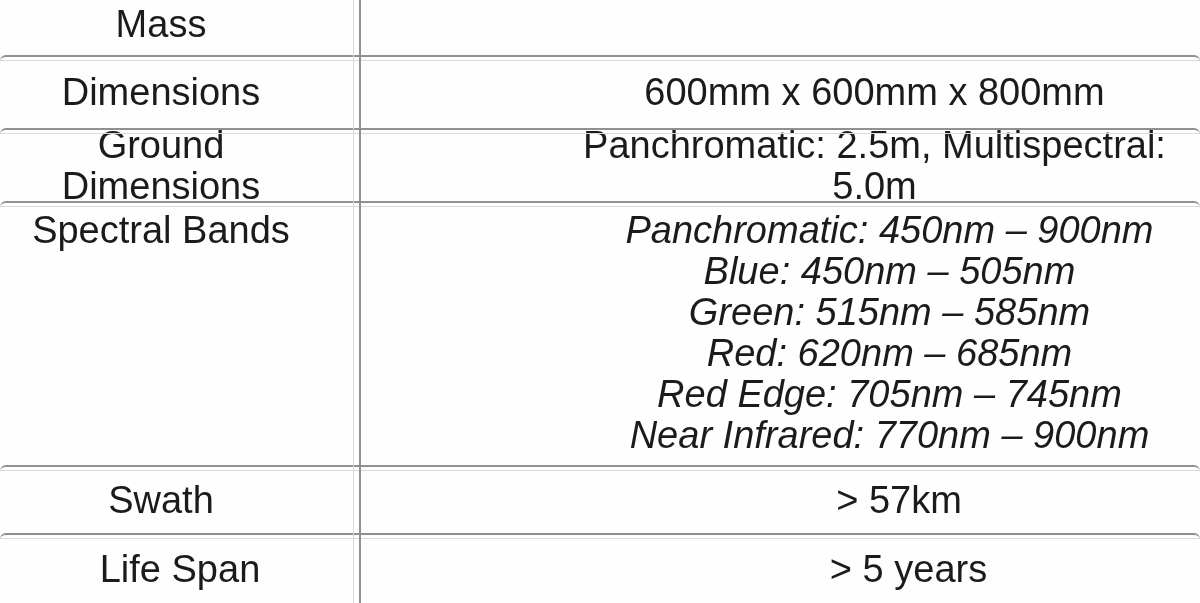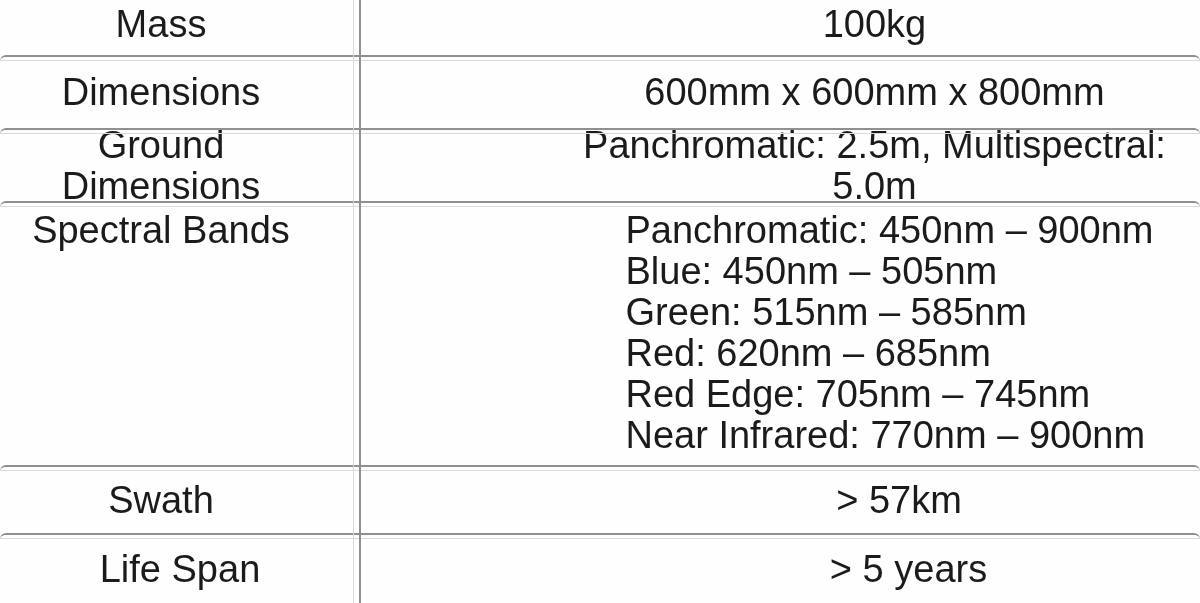--- a/index.html
+++ b/index.html
@@ -69,21 +69,21 @@
   }
   .row-mass .cell-label,
   .row-mass .cell-value {
     padding-bottom: 7px; 
   }
   .row-spectral .cell-label,
   .row-spectral .cell-value {
     align-items: flex-start;
     padding-top: 7px;
   }
-  .value-lines { text-align: left; }
+  .value-lines { text-align: center; font-style: italic; }
 
   
   .vdivider {
     position: absolute;
     top: 0;
     bottom: 0;
     left: 359px;
     width: 2px;
     background: #909090;
     pointer-events: none;
@@ -98,21 +98,20 @@
     background: #d8d8d8;
   }
 </style>
 </head>
 <body>
 
 <div class="spec-table">
 
   <div class="row row-mass">
     <div class="cell-label">Mass</div>
-    <div class="cell-value">100kg</div>
   </div>
 
   <div class="row row-dimensions bordered">
     <div class="cell-label">Dimensions</div>
     <div class="cell-value">600mm x 600mm x 800mm</div>
   </div>
 
   <div class="row row-groundres bordered">
     <div class="cell-label">Ground Dimensions</div>
     <div class="cell-value">Panchromatic: 2.5m, Multispectral: 5.0m</div>

